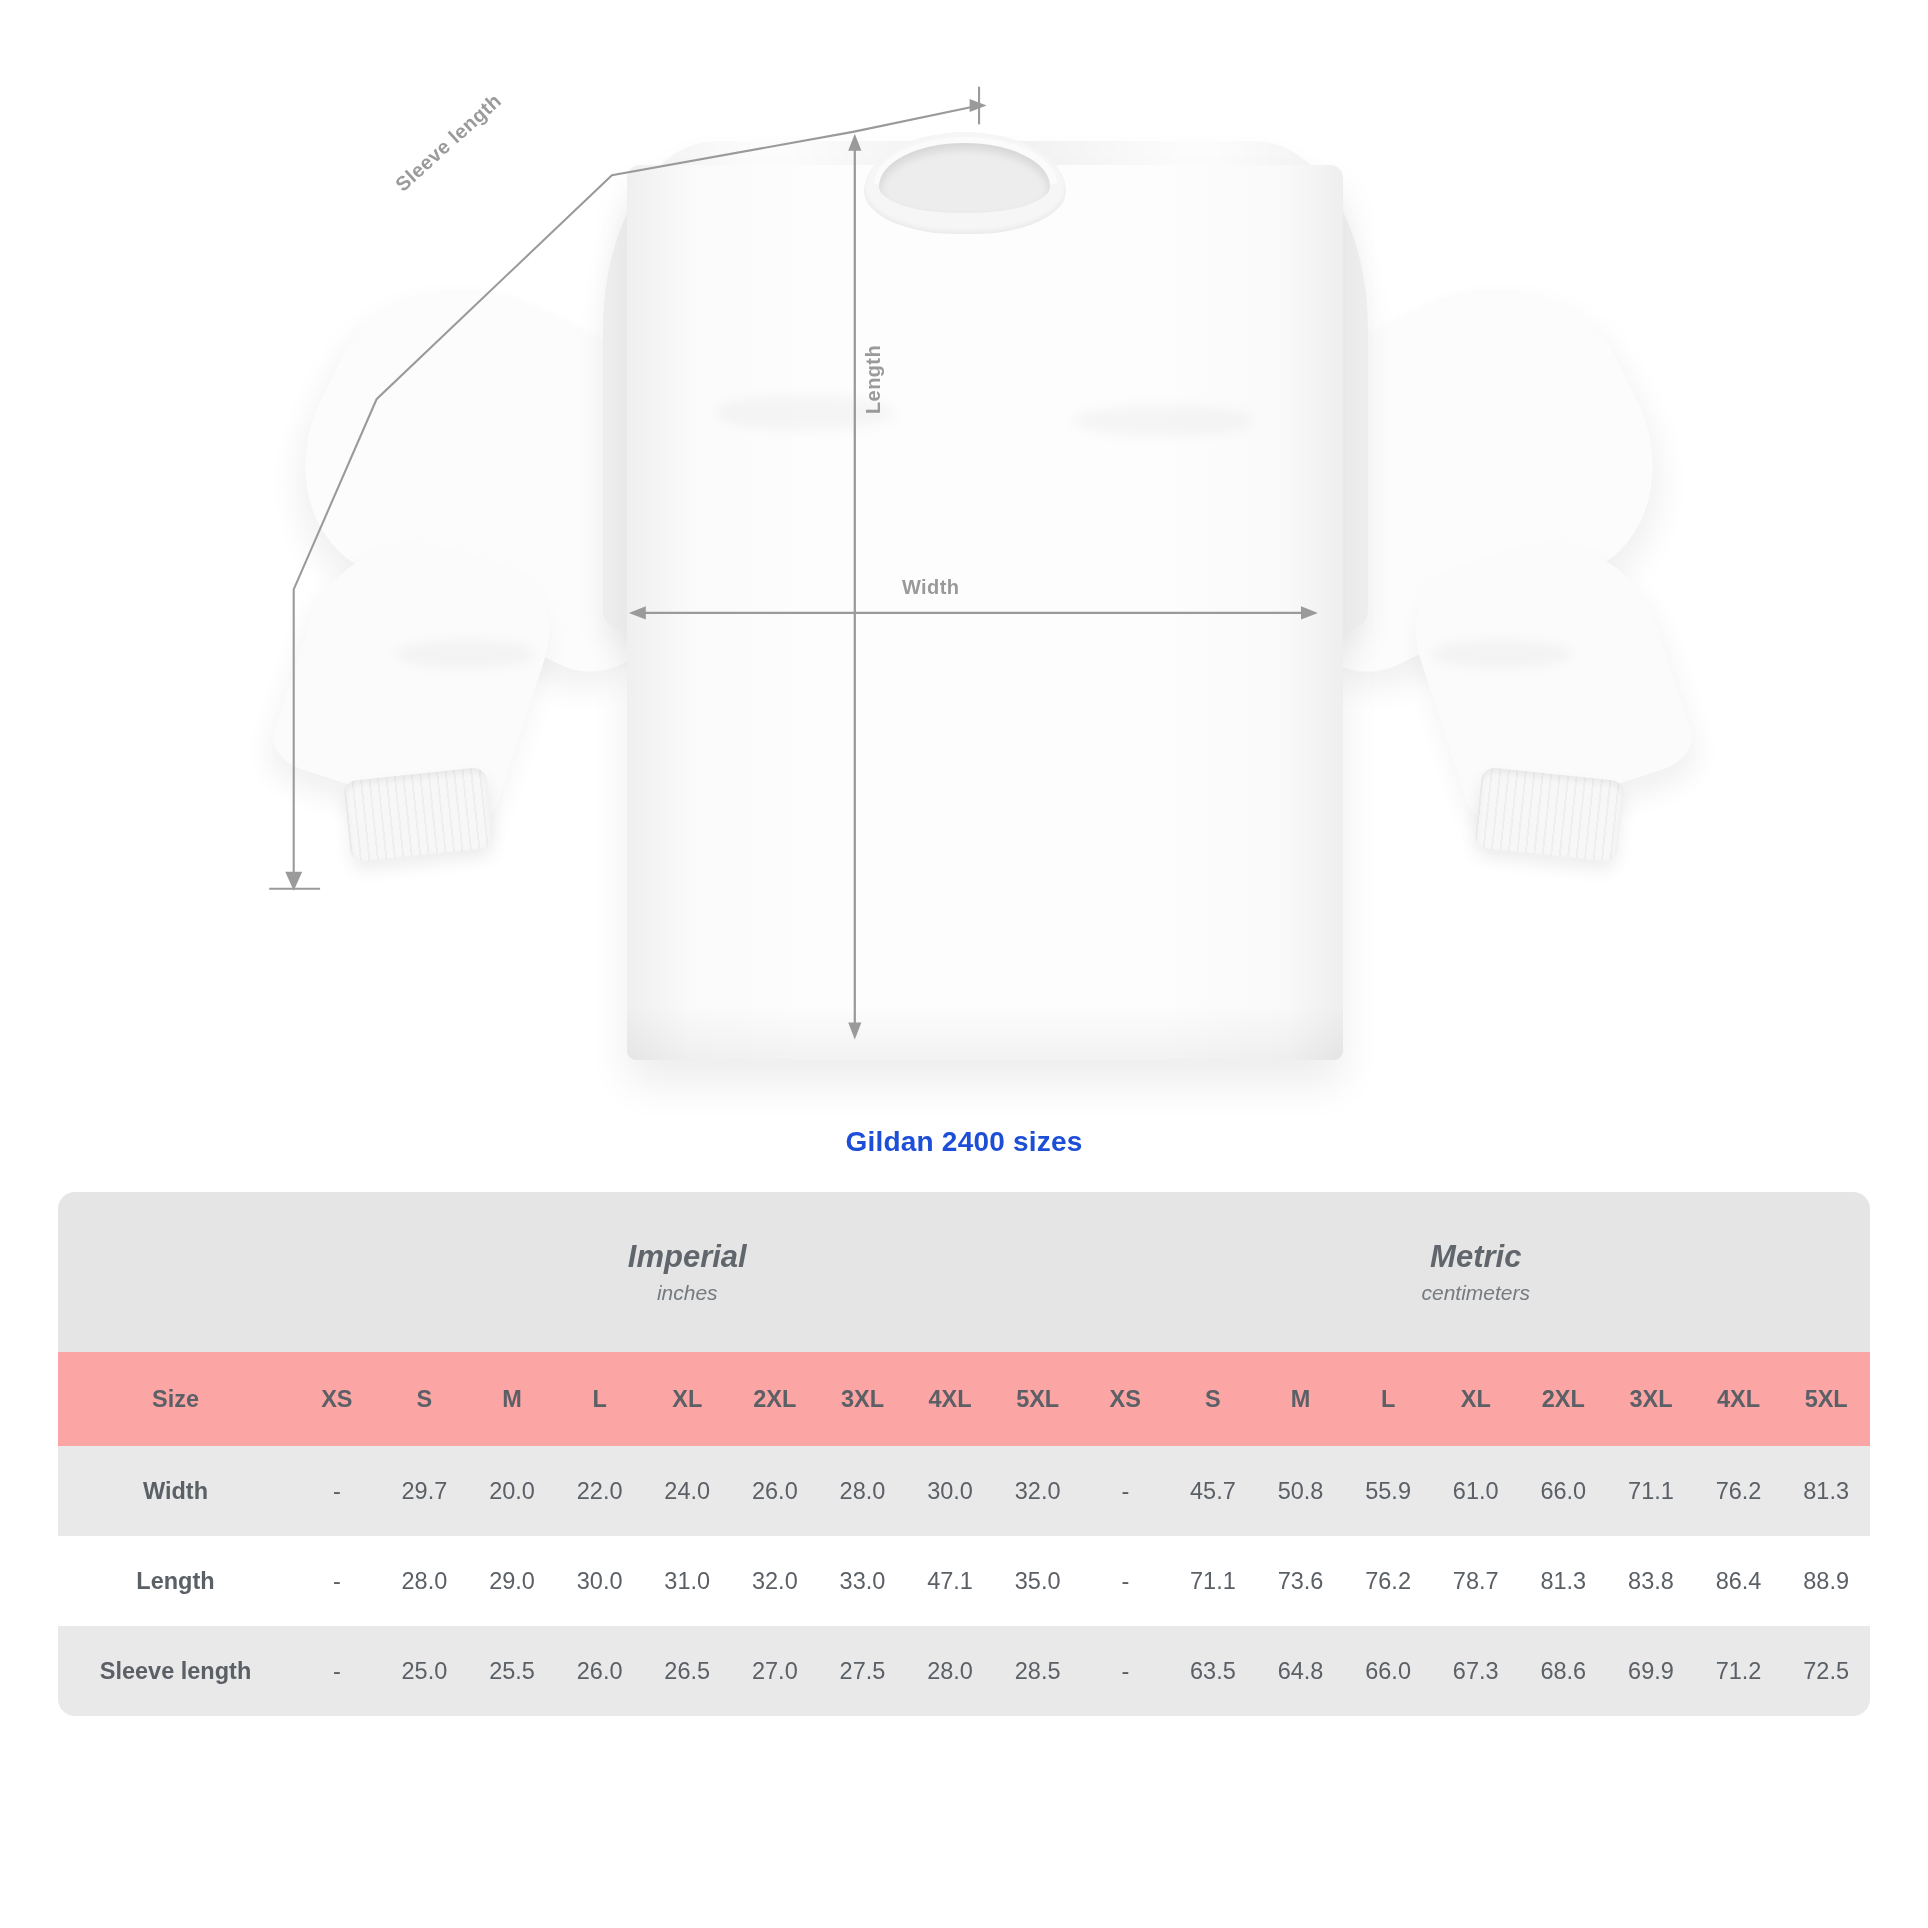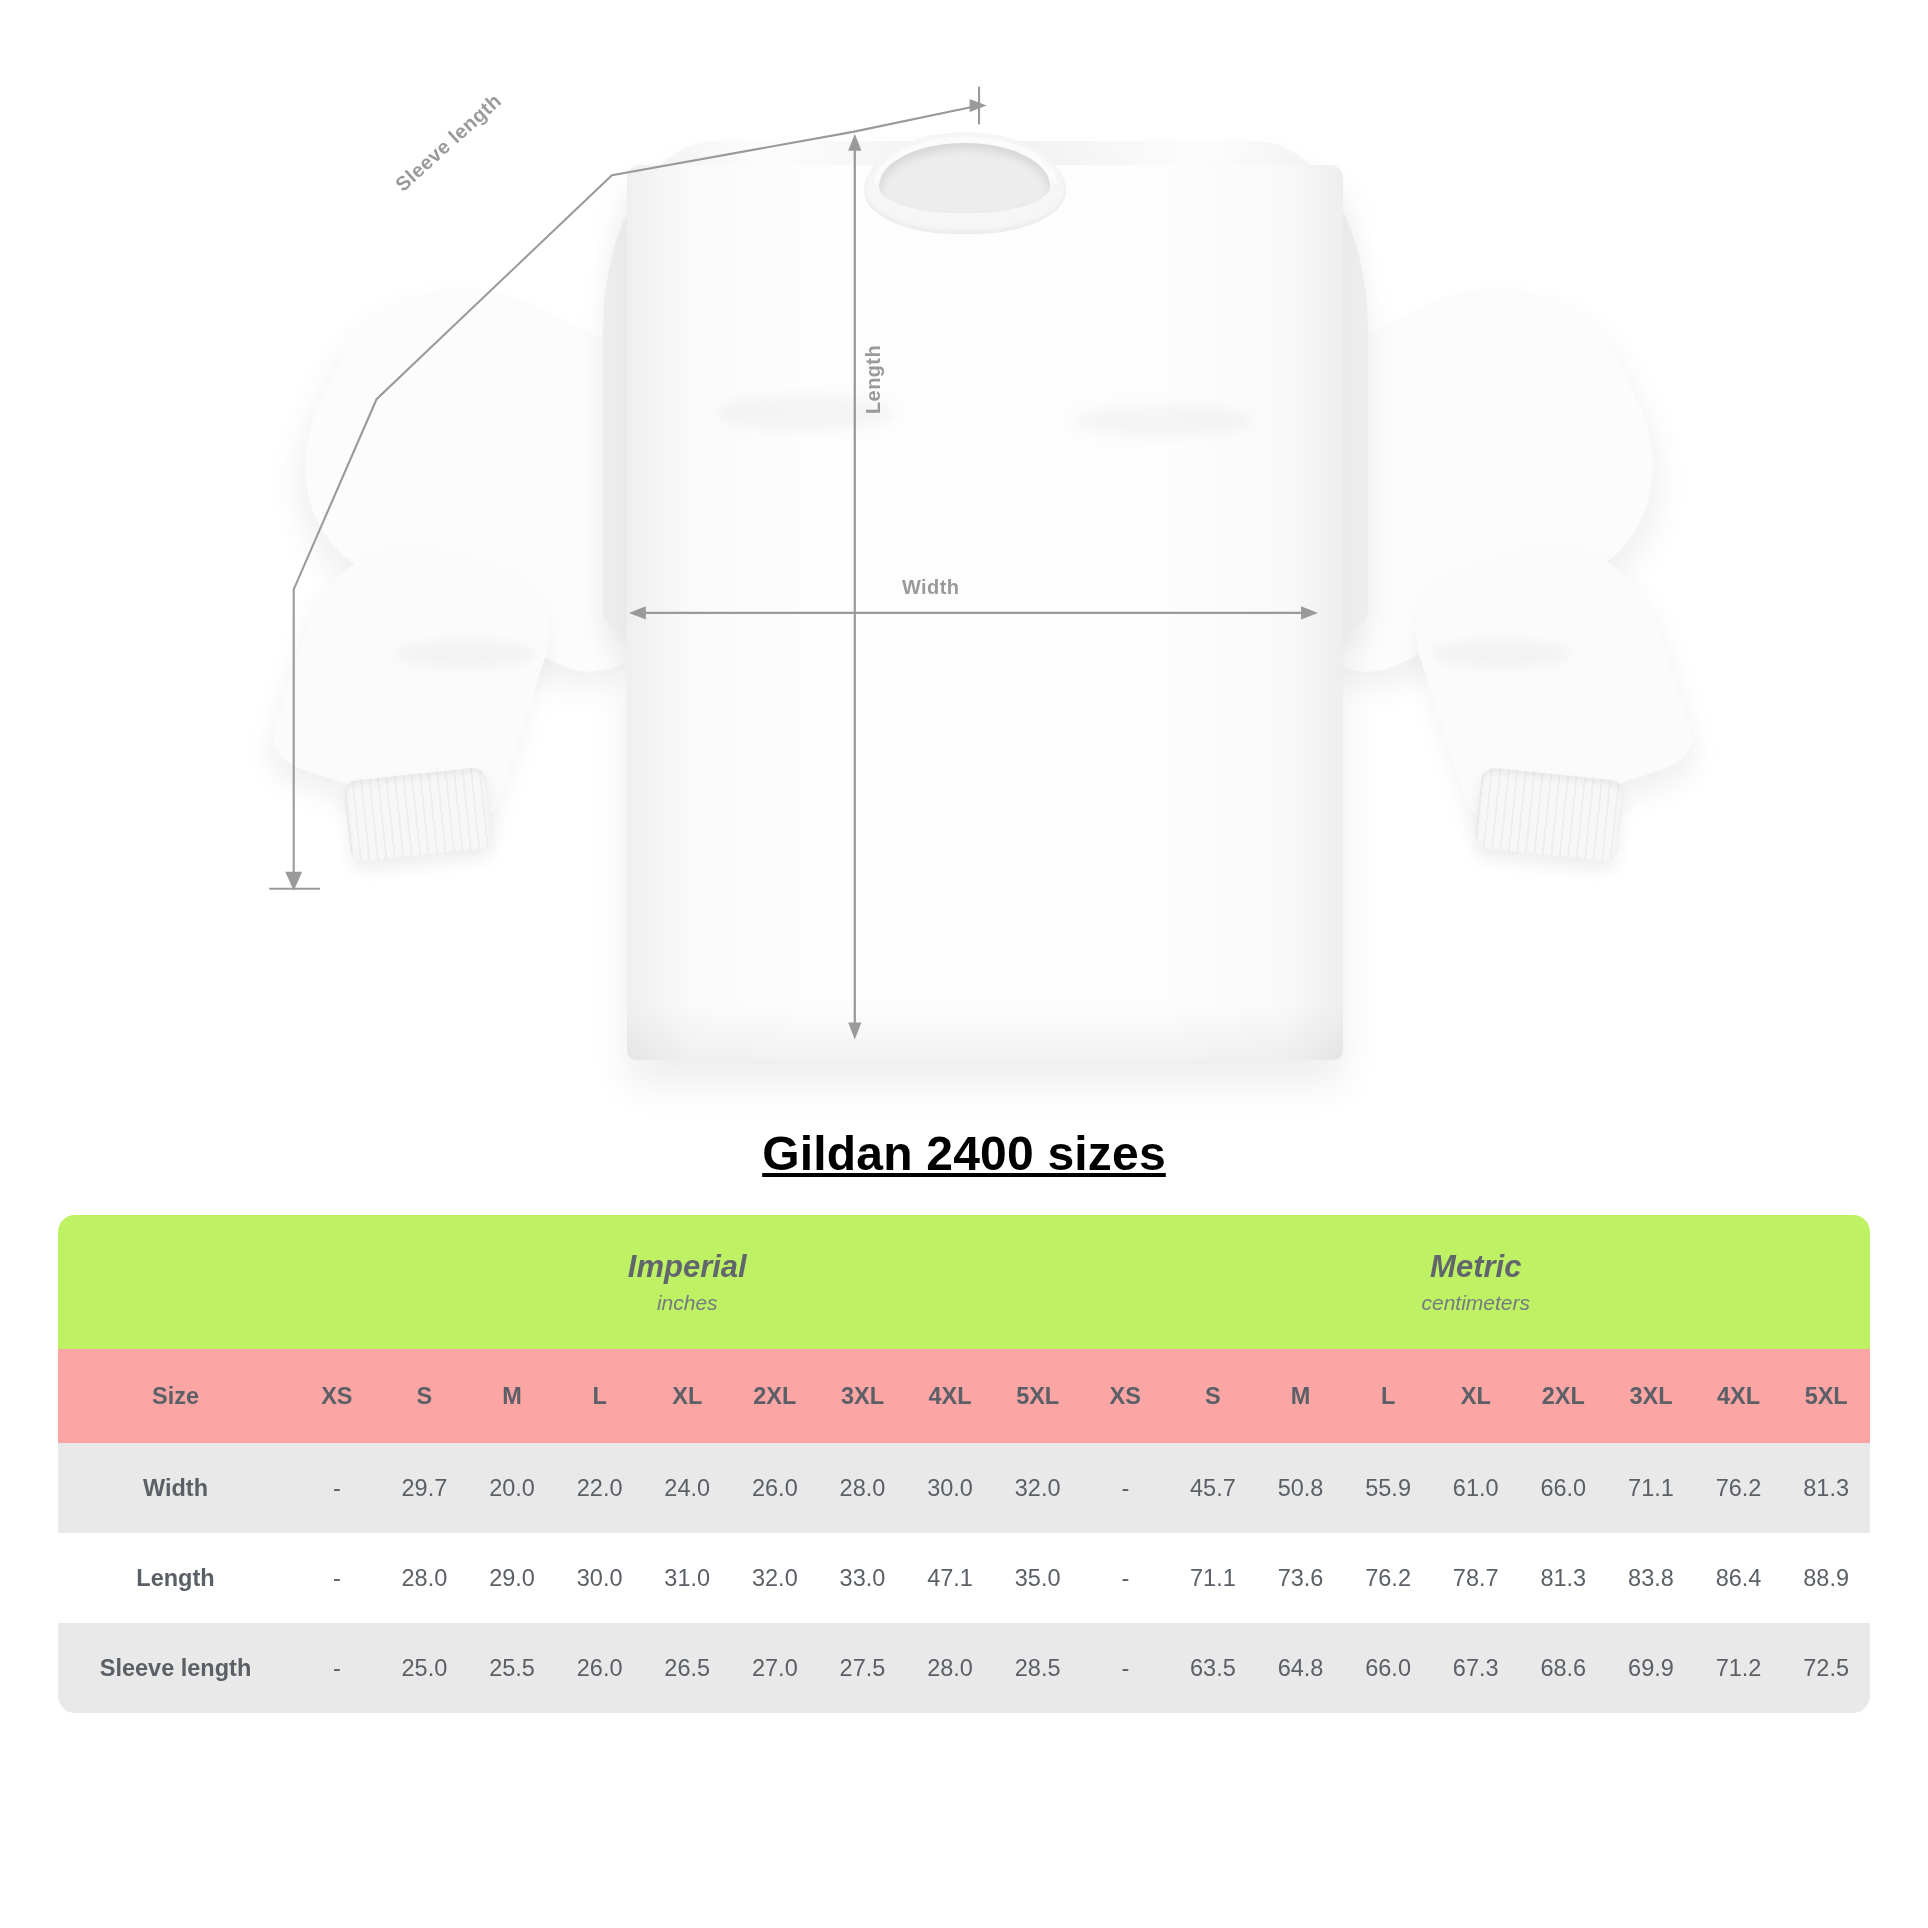--- a/index.html
+++ b/index.html
@@ -204,25 +204,24 @@
     letter-spacing: 0.4px;
     white-space: nowrap;
   }
   #label-length { left: 862px; top: 414px; transform: rotate(-90deg); transform-origin: left top; }
   #label-width  { left: 902px; top: 576px; }
   #label-sleeve { left: 391px; top: 179px; transform: rotate(-42deg); transform-origin: left top; }
 
   
   .title-block { text-align: center; margin-top: 15px; }
   .chart-title {
-    font-size: 48px;
+    font-size: 28px;
     font-weight: bold;
-    color: #000000;
+    color: #1d4ed8;
     letter-spacing: 0.2px;
-    text-decoration: underline;
   }
   .chart-note {
     margin-top: 21px;
     font-size: 21px;
     font-style: italic;
     color: #6d7278;
   }
 
   
   .table-wrap {
@@ -237,22 +236,22 @@
     table-layout: fixed;
   }
   table.size th, table.size td {
     text-align: center;
     color: #5b6066;
     font-size: 23.5px;
     border: none;
   }
   
   .unit-band td {
-    background: #bef264;
-    height: 134px;
+    background: #e5e5e5;
+    height: 160px;
     vertical-align: middle;
   }
   .unit-name {
     font-size: 31px;
     font-weight: bold;
     font-style: italic;
     color: #61666c;
     line-height: 1.15;
   }
   .unit-sub {

